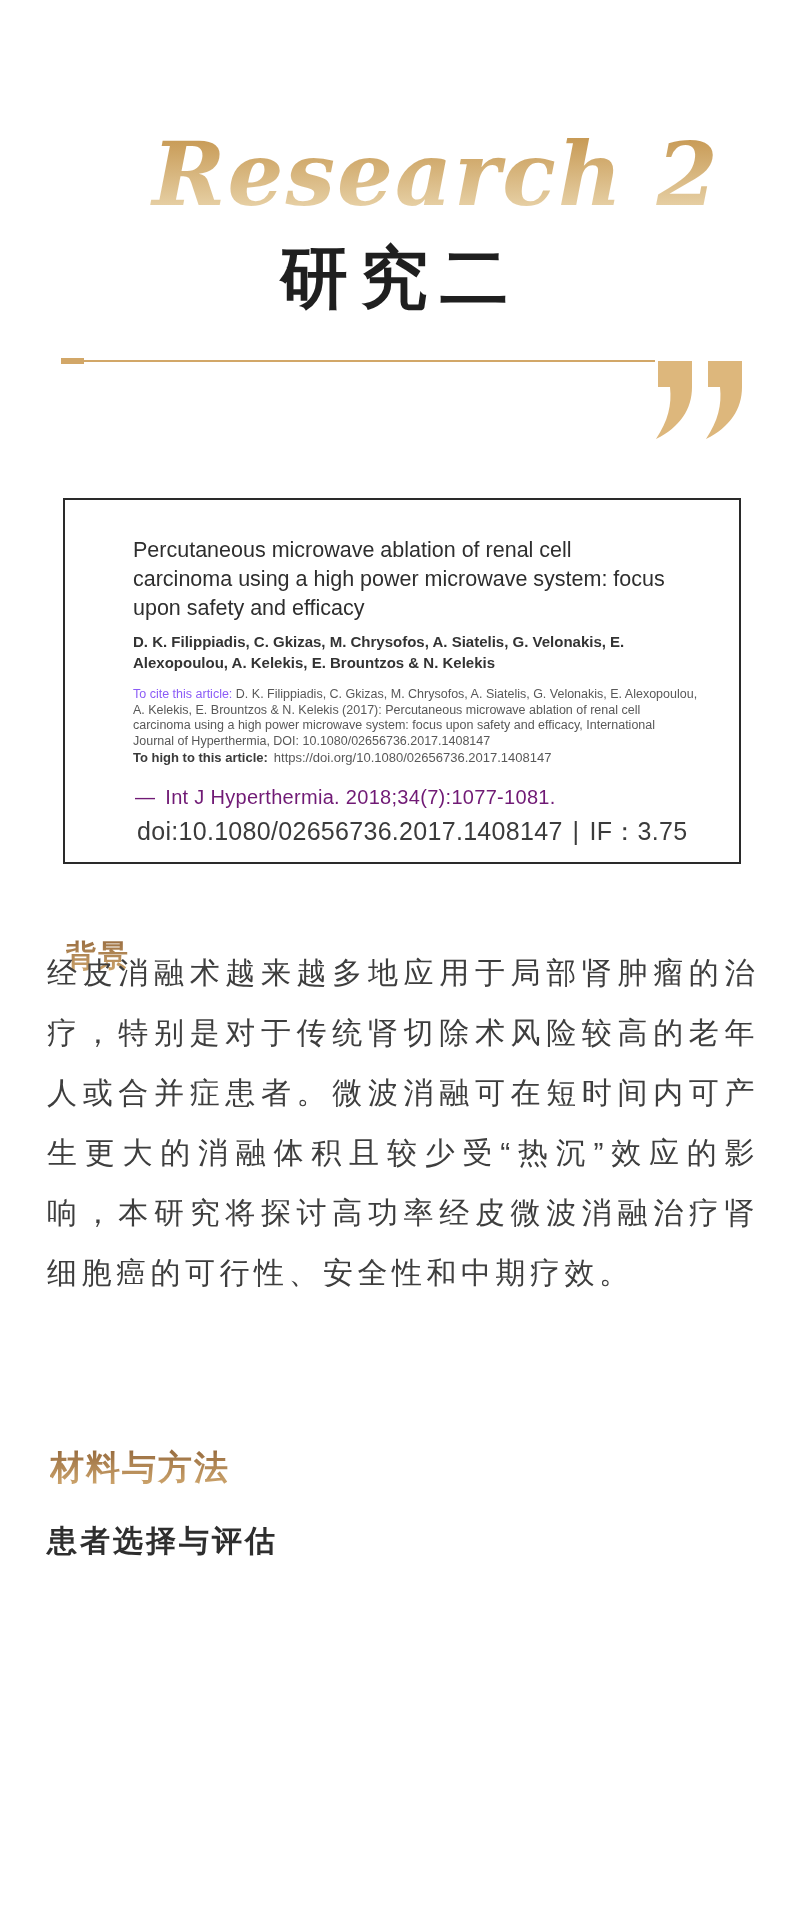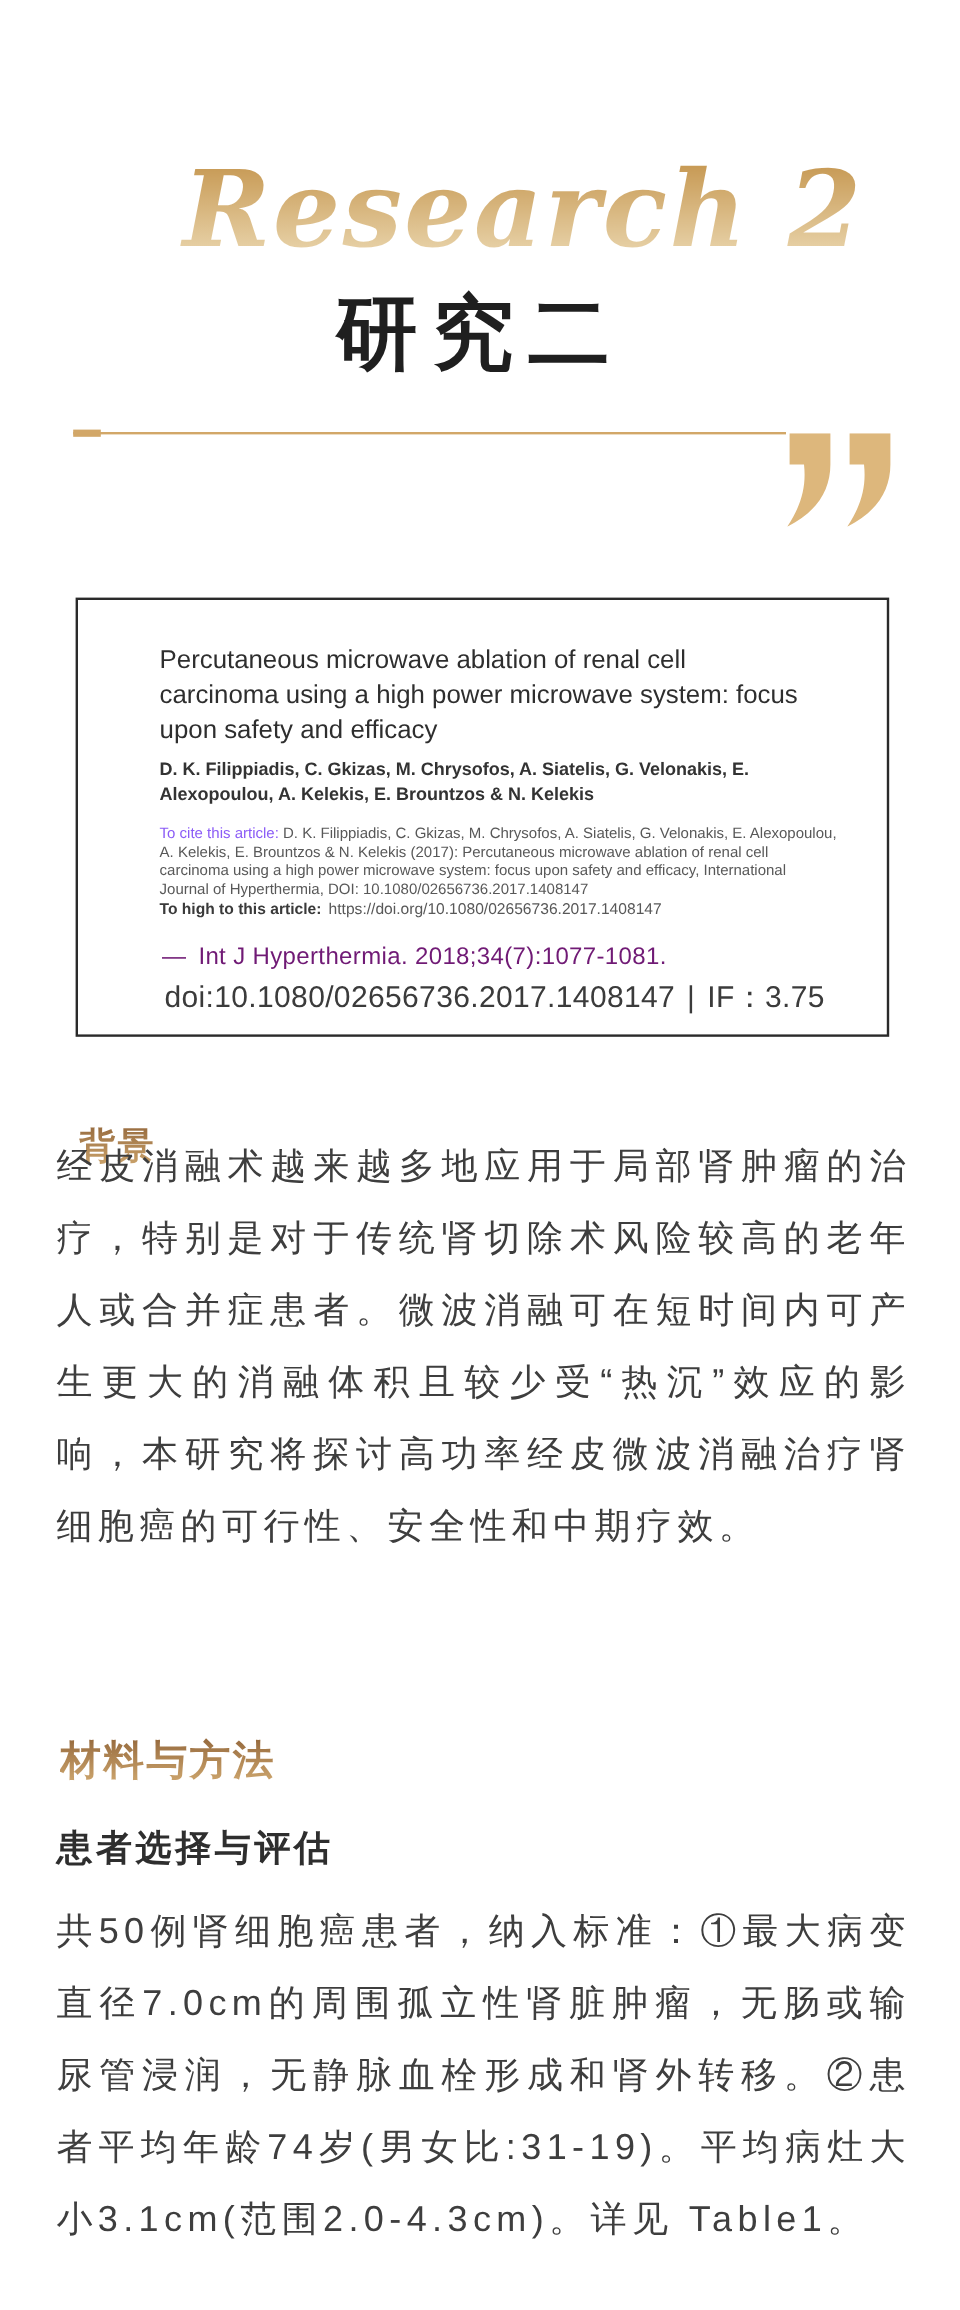--- a/index.html
+++ b/index.html
@@ -98,15 +98,14 @@
     <div class="abs card-doiline">
       <span>doi:10.1080/02656736.2017.1408147</span><span class="sep">|</span><span>IF：3.75</span>
     </div>
   </div>
 
   <div class="abs gold-heading bg-heading">背景</div>
   <div class="abs body-para p1">经皮消融术越来越多地应用于局部肾肿瘤的治疗，特别是对于传统肾切除术风险较高的老年人或合并症患者。微波消融可在短时间内可产生更大的消融体积且较少受“热沉”效应的影响，本研究将探讨高功率经皮微波消融治疗肾细胞癌的可行性、安全性和中期疗效。</div>
 
   <div class="abs sub-heading">患者选择与评估</div>
   <div class="abs gold-heading mm-heading">材料与方法</div>
-  <div class="abs body-para p2">共50例肾细胞癌患者，纳入标准：①最大病变直径7.0cm的周围孤立性肾脏肿瘤，无肠或输尿管浸润，无静脉血栓形成和肾外转移。②患者平均年龄74岁(男女比:31-19)。平均病灶大小3.1cm(范围2.0-4.3cm)。详见 Table1。</div>
 
 </div>
 
 </body></html>

